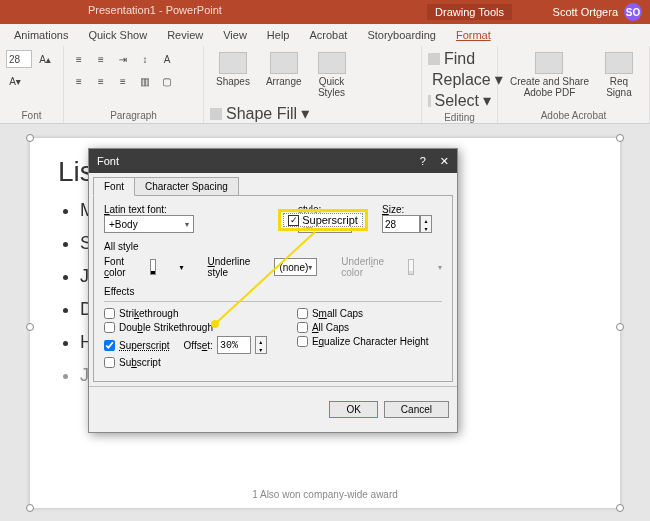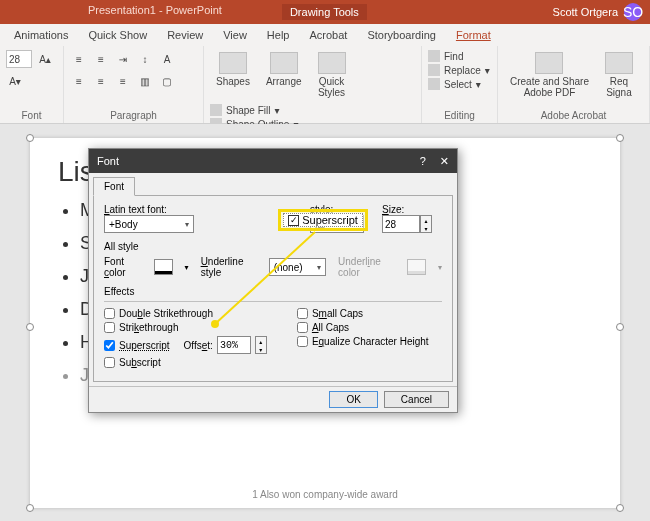--- a/index.html
+++ b/index.html
@@ -1,41 +1,41 @@
 <!DOCTYPE html>
 <html><head>
 <meta charset="utf-8">
 <style>
 * { box-sizing: border-box; margin: 0; padding: 0; font-family: "Segoe UI", Tahoma, sans-serif; }
 body { width: 650px; height: 521px; overflow: hidden; background: #e6e6e6; position: relative; }
 
 
 .titlebar { height: 24px; background: #b7472a; color: #fff; display: flex; align-items: center; font-size: 11px; padding: 0 8px; }
 .titlebar .left { width: 80px; }
-.titlebar .center { flex: 1; display: flex; justify-content: flex-start; gap: 60px; }
+.titlebar .center { flex: 1; display: flex; justify-content: space-between; gap: 60px; }
 .titlebar .doc-title { color: #f8d9d0; }
 .titlebar .drawing-tools { background: #a43c24; padding: 2px 8px; }
 .titlebar .user { width: 130px; text-align: right; display: flex; align-items: center; justify-content: flex-end; gap: 6px; }
-.titlebar .avatar { width: 18px; height: 18px; border-radius: 50%; background: #8b5cf6; display: flex; align-items: center; justify-content: center; font-size: 14px; }
+.titlebar .avatar { width: 18px; height: 18px; border-radius: 50%; background: #8b5cf6; display: flex; align-items: center; justify-content: center; font-size: 10px; font-weight: bold; }
 
 
 .ribbon-tabs { height: 22px; background: #f3f2f1; display: flex; align-items: center; font-size: 11px; color: #444; padding-left: 4px; gap: 0; }
 .ribbon-tabs .tab { padding: 4px 10px; cursor: pointer; }
 .ribbon-tabs .tab.active { color: #b7472a; text-decoration: underline; }
 
 
 .ribbon { height: 78px; background: #f3f2f1; border-bottom: 1px solid #d0d0d0; display: flex; font-size: 10px; color: #444; }
 .ribbon .group { border-right: 1px solid #e0e0e0; padding: 4px 6px 2px 6px; display: flex; flex-direction: column; justify-content: space-between; }
 .ribbon .group-label { text-align: center; font-size: 10px; color: #666; margin-top: 2px; }
 .ribbon .controls { display: flex; align-items: flex-start; gap: 4px; flex-wrap: wrap; }
 .ribbon .btn-icon { width: 18px; height: 18px; border: 1px solid transparent; display: inline-flex; align-items: center; justify-content: center; }
 .ribbon .combo { border: 1px solid #c0c0c0; height: 18px; font-size: 10px; padding: 0 2px; background: #fff; display: inline-flex; align-items: center; }
 .ribbon .big-btn { display: flex; flex-direction: column; align-items: center; font-size: 10px; padding: 2px 6px; gap: 2px; }
 .ribbon .big-icon { width: 28px; height: 22px; background: #dcdcdc; border: 1px solid #c0c0c0; }
-.ribbon .stack { display: flex; flex-direction: column; gap: 2px; font-size: 10px; }
+.ribbon .stack { display: flex; flex-direction: column; gap: 2px; font-size: 16px; }
 .ribbon .stack-item { display: flex; align-items: center; gap: 4px; }
 .ribbon .mini-icon { width: 12px; height: 12px; background: #d0d0d0; display: inline-block; }
 
 
 .canvas { position: absolute; top: 124px; left: 0; right: 0; bottom: 0; background: #e6e6e6; padding: 14px 30px; }
 .slide { background: #fff; width: 590px; height: 370px; box-shadow: 0 0 4px rgba(0,0,0,0.2); padding: 18px 28px; position: relative; }
 .slide-title { font-size: 28px; font-weight: 300; color: #333; margin-bottom: 12px; }
 .bullets { list-style: disc; padding-left: 22px; font-size: 18px; color: #333; }
 .bullets li { margin-bottom: 12px; }
 .bullets li.dim { color: #999; }
@@ -43,34 +43,34 @@
 .footnote { position: absolute; bottom: 8px; left: 0; right: 0; text-align: center; font-size: 10px; color: #888; }
 
 
 .dialog { position: absolute; top: 148px; left: 88px; width: 370px; background: #f0f0f0; border: 1px solid #888; box-shadow: 2px 2px 10px rgba(0,0,0,0.4); font-size: 10px; z-index: 10; }
 .dialog-titlebar { background: #3c3c3c; color: #fff; height: 24px; display: flex; align-items: center; justify-content: space-between; padding: 0 8px; font-size: 11px; }
 .dialog-titlebar .tb-right { display: flex; gap: 14px; }
 .dialog-tabs { display: flex; background: #f0f0f0; padding-top: 4px; padding-left: 4px; }
 .dialog-tabs .dtab { padding: 3px 10px; border: 1px solid #aaa; background: #e8e8e8; font-size: 10px; margin-right: -1px; }
 .dialog-tabs .dtab.active { background: #f0f0f0; border-bottom-color: #f0f0f0; position: relative; z-index: 1; }
 .dialog-body { border: 1px solid #aaa; margin: -1px 4px 4px 4px; padding: 8px 10px 10px 10px; background: #f0f0f0; }
-.dlg-row { display: flex; align-items: center; gap: 12px; margin-bottom: 6px; }
+.dlg-row { display: flex; align-items: center; gap: 24px; margin-bottom: 6px; }
 .dlg-label { font-size: 10px; }
 .dlg-label u { text-decoration: underline; }
 .dlg-combo { border: 1px solid #888; background: #fff; height: 18px; font-size: 10px; padding: 0 4px; display: flex; align-items: center; justify-content: space-between; }
 .dlg-combo .arrow { font-size: 8px; color: #555; }
 .dlg-input { border: 1px solid #888; background: #fff; height: 18px; width: 42px; font-size: 10px; padding: 0 2px; }
 .spinner { display: flex; flex-direction: column; border: 1px solid #888; height: 18px; width: 12px; }
 .spinner div { flex: 1; display: flex; align-items: center; justify-content: center; font-size: 6px; background: #f4f4f4; }
 .section-label { font-size: 10px; margin: 8px 0 4px 0; }
 .divider-line { border-top: 1px solid #c0c0c0; margin: 2px 0 6px 0; }
 .cb-row { display: flex; align-items: center; gap: 4px; margin-bottom: 3px; font-size: 10px; }
 .cb-row input[type=checkbox] { width: 11px; height: 11px; }
 .effects-cols { display: flex; gap: 30px; }
-.dlg-buttons { display: flex; justify-content: flex-end; gap: 6px; padding: 4px 8px; border-top: 1px solid #c0c0c0; }
+.dlg-buttons { display: flex; justify-content: flex-end; gap: 6px; padding: 14px 8px; border-top: 1px solid #c0c0c0; }
 .dlg-btn { border: 1px solid #888; background: #e8e8e8; padding: 2px 16px; font-size: 10px; }
 .dlg-btn.primary { border: 1px solid #4a90d9; }
 
 .color-swatch { width: 22px; height: 16px; border: 1px solid #888; background: #fff; display: inline-flex; align-items: flex-end; }
 .color-bar { height: 3px; width: 100%; background: #000; }
 
 
 .callout { position: absolute; top: 209px; left: 278px; width: 90px; height: 22px; border: 3px solid #f5d90a; background: rgba(255,255,200,0.5); z-index: 20; display: flex; align-items: center; justify-content: center; font-size: 11px; pointer-events: none; }
 .callout-inner { border: 1px dotted #888; padding: 0 4px; background: #fff; display: flex; align-items: center; gap: 3px; }
 .callout-cb { width: 11px; height: 11px; border: 1px solid #333; display: inline-flex; align-items: center; justify-content: center; font-size: 9px; }
@@ -222,20 +222,21 @@
 <div class="dialog">
   <div class="dialog-titlebar">
     <span>Font</span>
     <div class="tb-right">
       <span>?</span>
       <span>✕</span>
     </div>
   </div>
   <div class="dialog-tabs">
     <div class="dtab active">Font</div>
+    <div class="dtab">Character Spacing</div>
   </div>
   <div class="dialog-body">
     <div class="dlg-row" style="justify-content:space-between;align-items:flex-end">
       <div style="flex:1">
         <div class="dlg-label"><u>L</u>atin text font:</div>
         <div class="dlg-combo" style="width:90px">
             <span>+Body</span>
             <span class="arrow">▾</span>
           </div>
       </div>
@@ -276,25 +277,25 @@
         </span>
         <span style="font-size:8px;color:#999">▾</span>
     </div>
 
     <div class="section-label">Effects</div>
     <div class="divider-line"></div>
     <div class="effects-cols">
       <div>
         <div class="cb-row">
             <input type="checkbox" style="">
+            <span>Stri<u>k</u>ethrough</span>
+          </div>
+        <div class="cb-row">
+            <input type="checkbox" style="">
             <span>Dou<u>b</u>le Strikethrough</span>
-          </div>
-        <div class="cb-row">
-            <input type="checkbox" style="">
-            <span>Stri<u>k</u>ethrough</span>
           </div>
         <div class="cb-row">
           <input type="checkbox" checked="" style="">
           <span style="text-decoration:underline dotted">Su<u>p</u>erscript</span>
           <span style="margin-left:10px">Offs<u>e</u>t:</span>
           <input class="dlg-input" style="width: 34px; font-family: Liberation Mono, monospace;" value="30%">
           <div class="spinner">
               <div>▴</div>
               <div>▾</div>
             </div>

